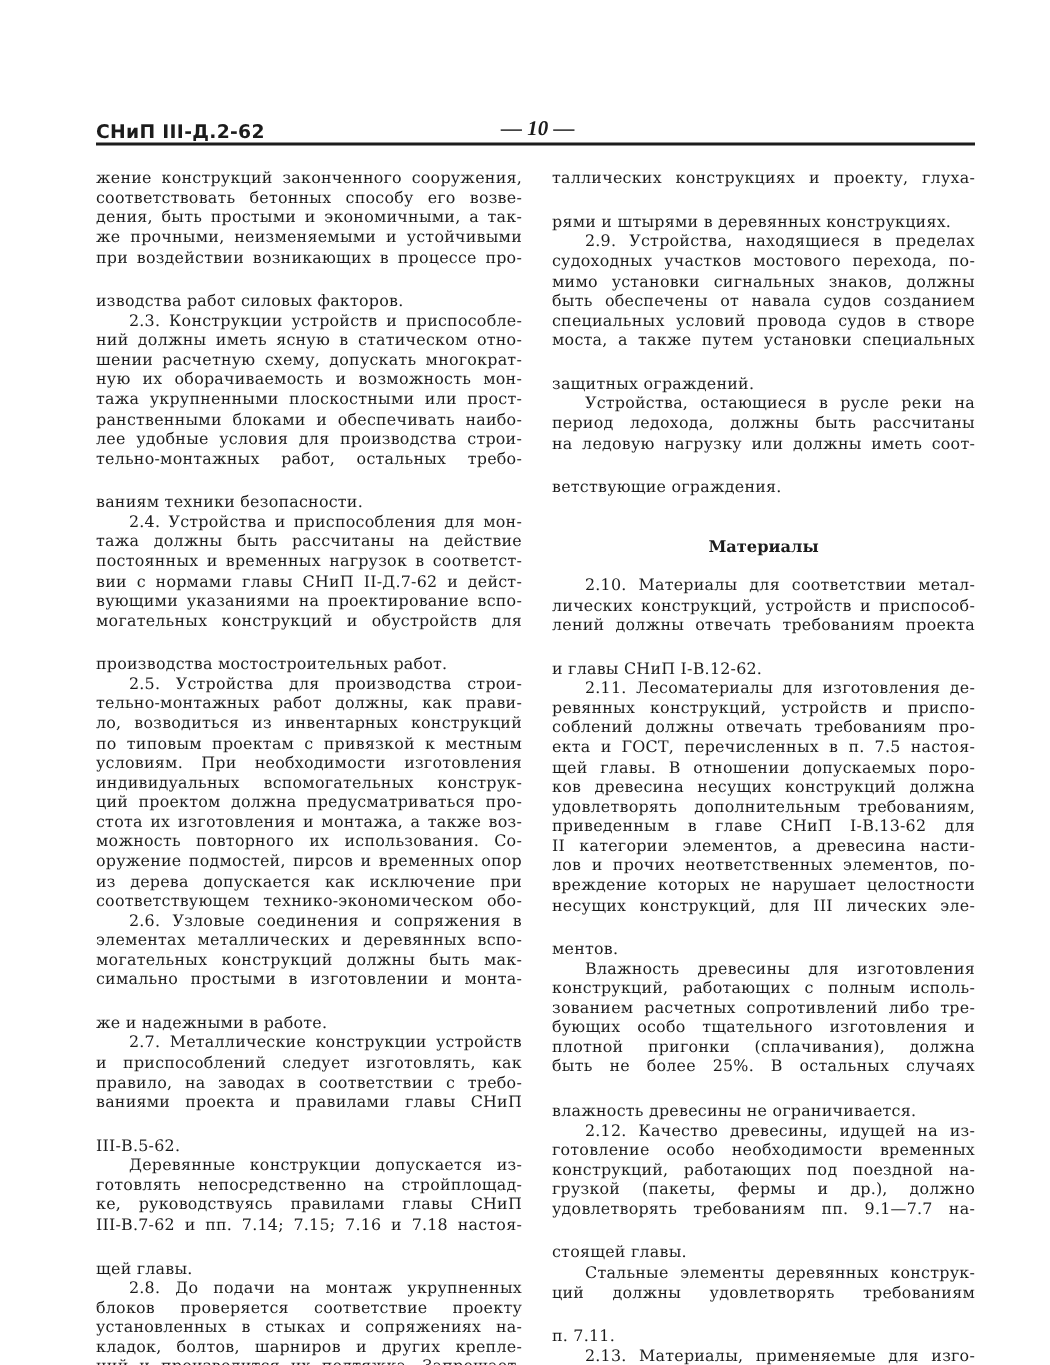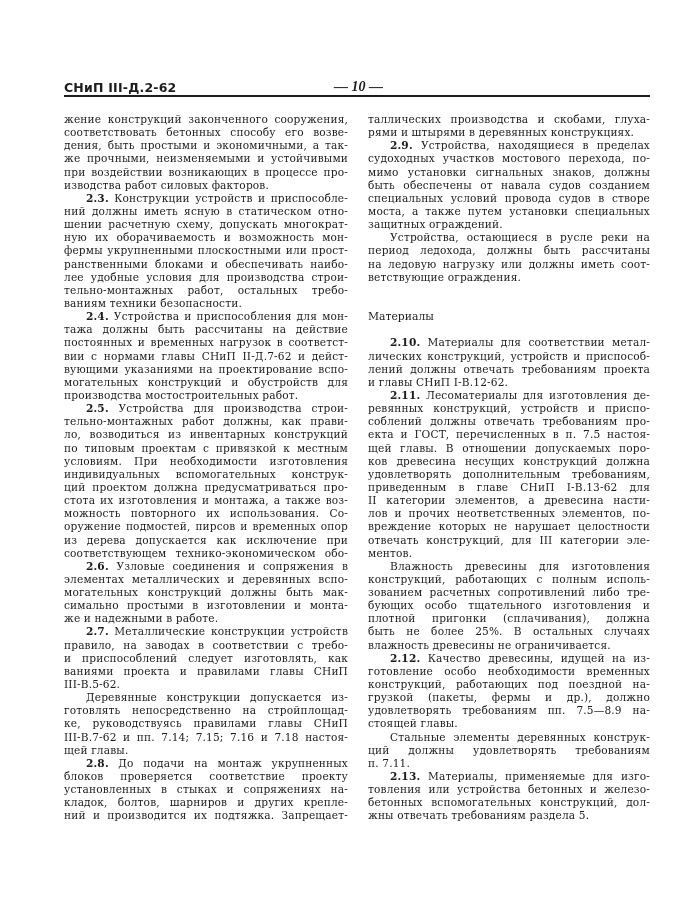--- a/index.html
+++ b/index.html
@@ -6,25 +6,25 @@
   body { width: 700px; height: 910px; position: relative; overflow: hidden; color: #1c1c1c; }
   .page { position: absolute; left: 4px; top: 0; width: 700px; height: 910px; }
   .running-head { position: absolute; left: 60px; top: 80px; width: 585px; height: 16px; }
   .doc-code { position: absolute; left: 0; top: 0; font-family: "DejaVu Sans", sans-serif; font-weight: bold; font-size: 12.5px; letter-spacing: 0.2px; }
   .page-num { position: absolute; left: 270px; top: -1px; font-family: "Liberation Serif", serif; font-weight: bold; font-size: 14px; font-style: italic; }
   .head-rule { position: absolute; left: 60px; top: 95px; width: 586px; height: 2px; background: #1c1c1c; }
   .col { position: absolute; top: 113px; font-family: "DejaVu Serif", serif; font-size: 10.6px; line-height: 13.15px; }
   .col-left { left: 60px; width: 284px; }
   .col-right { left: 364px; width: 282px; }
   .ln { display: block; white-space: nowrap; text-align: justify; text-align-last: justify; height: 13.15px; overflow: visible; letter-spacing: 0.15px; }
-  .ln.last { text-align-last: left; }
+  .ln.last { text-align-last: left; margin-top: 16px; }
   .ln.indent { padding-left: 22px; }
-  .ln b { font-weight: bold; }
+  .ln b { font-weight: normal; }
   .blank { display: block; height: 13.15px; }
-  .section-title { display: block; text-align: left; font-weight: normal; height: 13.15px; font-size: 10.8px; }
+  .section-title { display: block; text-align: center; font-weight: bold; height: 13.15px; font-size: 10.8px; }
 </style>
 </head>
 <body>
 
 <div class="page">
   <div class="running-head">
     <span class="doc-code">СНиП III-Д.2-62</span>
     <span class="page-num">— 10 —</span>
   </div>
   <div class="head-rule"></div>
@@ -33,21 +33,21 @@
       <span class="ln"><span>жение конструкций законченного сооружения,</span></span>
       <span class="ln"><span>соответствовать бетонных способу его возве-</span></span>
       <span class="ln"><span>дения, быть простыми и экономичными, а так-</span></span>
       <span class="ln"><span>же прочными, неизменяемыми и устойчивыми</span></span>
       <span class="ln"><span>при воздействии возникающих в процессе про-</span></span>
       <span class="ln last"><span>изводства работ силовых факторов.</span></span>
       <span class="ln indent"><b>2.3.</b><span> Конструкции устройств и приспособле-</span></span>
       <span class="ln"><span>ний должны иметь ясную в статическом отно-</span></span>
       <span class="ln"><span>шении расчетную схему, допускать многократ-</span></span>
       <span class="ln"><span>ную их оборачиваемость и возможность мон-</span></span>
-      <span class="ln"><span>фермы укрупненными плоскостными или прост-</span></span>
+      <span class="ln"><span>тажа укрупненными плоскостными или прост-</span></span>
       <span class="ln"><span>ранственными блоками и обеспечивать наибо-</span></span>
       <span class="ln"><span>лее удобные условия для производства строи-</span></span>
       <span class="ln"><span>тельно-монтажных работ, остальных требо-</span></span>
       <span class="ln last"><span>ваниям техники безопасности.</span></span>
       <span class="ln indent"><b>2.4.</b><span> Устройства и приспособления для мон-</span></span>
       <span class="ln"><span>тажа должны быть рассчитаны на действие</span></span>
       <span class="ln"><span>постоянных и временных нагрузок в соответст-</span></span>
       <span class="ln"><span>вии с нормами главы СНиП II-Д.7-62 и дейст-</span></span>
       <span class="ln"><span>вующими указаниями на проектирование вспо-</span></span>
       <span class="ln"><span>могательных конструкций и обустройств для</span></span>
@@ -63,37 +63,37 @@
       <span class="ln"><span>можность повторного их использования. Со-</span></span>
       <span class="ln"><span>оружение подмостей, пирсов и временных опор</span></span>
       <span class="ln"><span>из дерева допускается как исключение при</span></span>
       <span class="ln"><span>соответствующем технико-экономическом обо-</span></span>
       <span class="ln indent"><b>2.6.</b><span> Узловые соединения и сопряжения в</span></span>
       <span class="ln"><span>элементах металлических и деревянных вспо-</span></span>
       <span class="ln"><span>могательных конструкций должны быть мак-</span></span>
       <span class="ln"><span>симально простыми в изготовлении и монта-</span></span>
       <span class="ln last"><span>же и надежными в работе.</span></span>
       <span class="ln indent"><b>2.7.</b><span> Металлические конструкции устройств</span></span>
+      <span class="ln"><span>и приспособлений следует изготовлять, как</span></span>
       <span class="ln"><span>правило, на заводах в соответствии с требо-</span></span>
-      <span class="ln"><span>и приспособлений следует изготовлять, как</span></span>
       <span class="ln"><span>ваниями проекта и правилами главы СНиП</span></span>
       <span class="ln last"><span>III-В.5-62.</span></span>
       <span class="ln indent"><span>Деревянные конструкции допускается из-</span></span>
       <span class="ln"><span>готовлять непосредственно на стройплощад-</span></span>
       <span class="ln"><span>ке, руководствуясь правилами главы СНиП</span></span>
       <span class="ln"><span>III-В.7-62 и пп. 7.14; 7.15; 7.16 и 7.18 настоя-</span></span>
       <span class="ln last"><span>щей главы.</span></span>
       <span class="ln indent"><b>2.8.</b><span> До подачи на монтаж укрупненных</span></span>
       <span class="ln"><span>блоков проверяется соответствие проекту</span></span>
       <span class="ln"><span>установленных в стыках и сопряжениях на-</span></span>
       <span class="ln"><span>кладок, болтов, шарниров и других крепле-</span></span>
       <span class="ln"><span>ний и производится их подтяжка. Запрещает-</span></span>
     </div>
   <div class="col col-right" id="col-right">
-      <span class="ln"><span>таллических производства и скобами, глуха-</span></span>
+      <span class="ln"><span>таллических конструкциях и проекту, глуха-</span></span>
       <span class="ln last"><span>рями и штырями в деревянных конструкциях.</span></span>
       <span class="ln indent"><b>2.9.</b><span> Устройства, находящиеся в пределах</span></span>
       <span class="ln"><span>судоходных участков мостового перехода, по-</span></span>
       <span class="ln"><span>мимо установки сигнальных знаков, должны</span></span>
       <span class="ln"><span>быть обеспечены от навала судов созданием</span></span>
       <span class="ln"><span>специальных условий провода судов в створе</span></span>
       <span class="ln"><span>моста, а также путем установки специальных</span></span>
       <span class="ln last"><span>защитных ограждений.</span></span>
       <span class="ln indent"><span>Устройства, остающиеся в русле реки на</span></span>
       <span class="ln"><span>период ледохода, должны быть рассчитаны</span></span>
@@ -111,34 +111,34 @@
       <span class="ln"><span>ревянных конструкций, устройств и приспо-</span></span>
       <span class="ln"><span>соблений должны отвечать требованиям про-</span></span>
       <span class="ln"><span>екта и ГОСТ, перечисленных в п. 7.5 настоя-</span></span>
       <span class="ln"><span>щей главы. В отношении допускаемых поро-</span></span>
       <span class="ln"><span>ков древесина несущих конструкций должна</span></span>
       <span class="ln"><span>удовлетворять дополнительным требованиям,</span></span>
       <span class="ln"><span>приведенным в главе СНиП I-В.13-62 для</span></span>
       <span class="ln"><span>II категории элементов, а древесина насти-</span></span>
       <span class="ln"><span>лов и прочих неответственных элементов, по-</span></span>
       <span class="ln"><span>вреждение которых не нарушает целостности</span></span>
-      <span class="ln"><span>отвечать конструкций, для III категории эле-</span></span>
+      <span class="ln"><span>несущих конструкций, для III лических эле-</span></span>
       <span class="ln last"><span>ментов.</span></span>
       <span class="ln indent"><span>Влажность древесины для изготовления</span></span>
       <span class="ln"><span>конструкций, работающих с полным исполь-</span></span>
       <span class="ln"><span>зованием расчетных сопротивлений либо тре-</span></span>
       <span class="ln"><span>бующих особо тщательного изготовления и</span></span>
       <span class="ln"><span>плотной пригонки (сплачивания), должна</span></span>
       <span class="ln"><span>быть не более 25%. В остальных случаях</span></span>
       <span class="ln last"><span>влажность древесины не ограничивается.</span></span>
       <span class="ln indent"><b>2.12.</b><span> Качество древесины, идущей на из-</span></span>
       <span class="ln"><span>готовление особо необходимости временных</span></span>
       <span class="ln"><span>конструкций, работающих под поездной на-</span></span>
       <span class="ln"><span>грузкой (пакеты, фермы и др.), должно</span></span>
-      <span class="ln"><span>удовлетворять требованиям пп. 7.5—8.9 на-</span></span>
+      <span class="ln"><span>удовлетворять требованиям пп. 9.1—7.7 на-</span></span>
       <span class="ln last"><span>стоящей главы.</span></span>
       <span class="ln indent"><span>Стальные элементы деревянных конструк-</span></span>
       <span class="ln"><span>ций должны удовлетворять требованиям</span></span>
       <span class="ln last"><span>п. 7.11.</span></span>
       <span class="ln indent"><b>2.13.</b><span> Материалы, применяемые для изго-</span></span>
       <span class="ln"><span>товления или устройства бетонных и железо-</span></span>
       <span class="ln"><span>бетонных вспомогательных конструкций, дол-</span></span>
       <span class="ln last"><span>жны отвечать требованиям раздела 5.</span></span>
     </div>
 </div>

